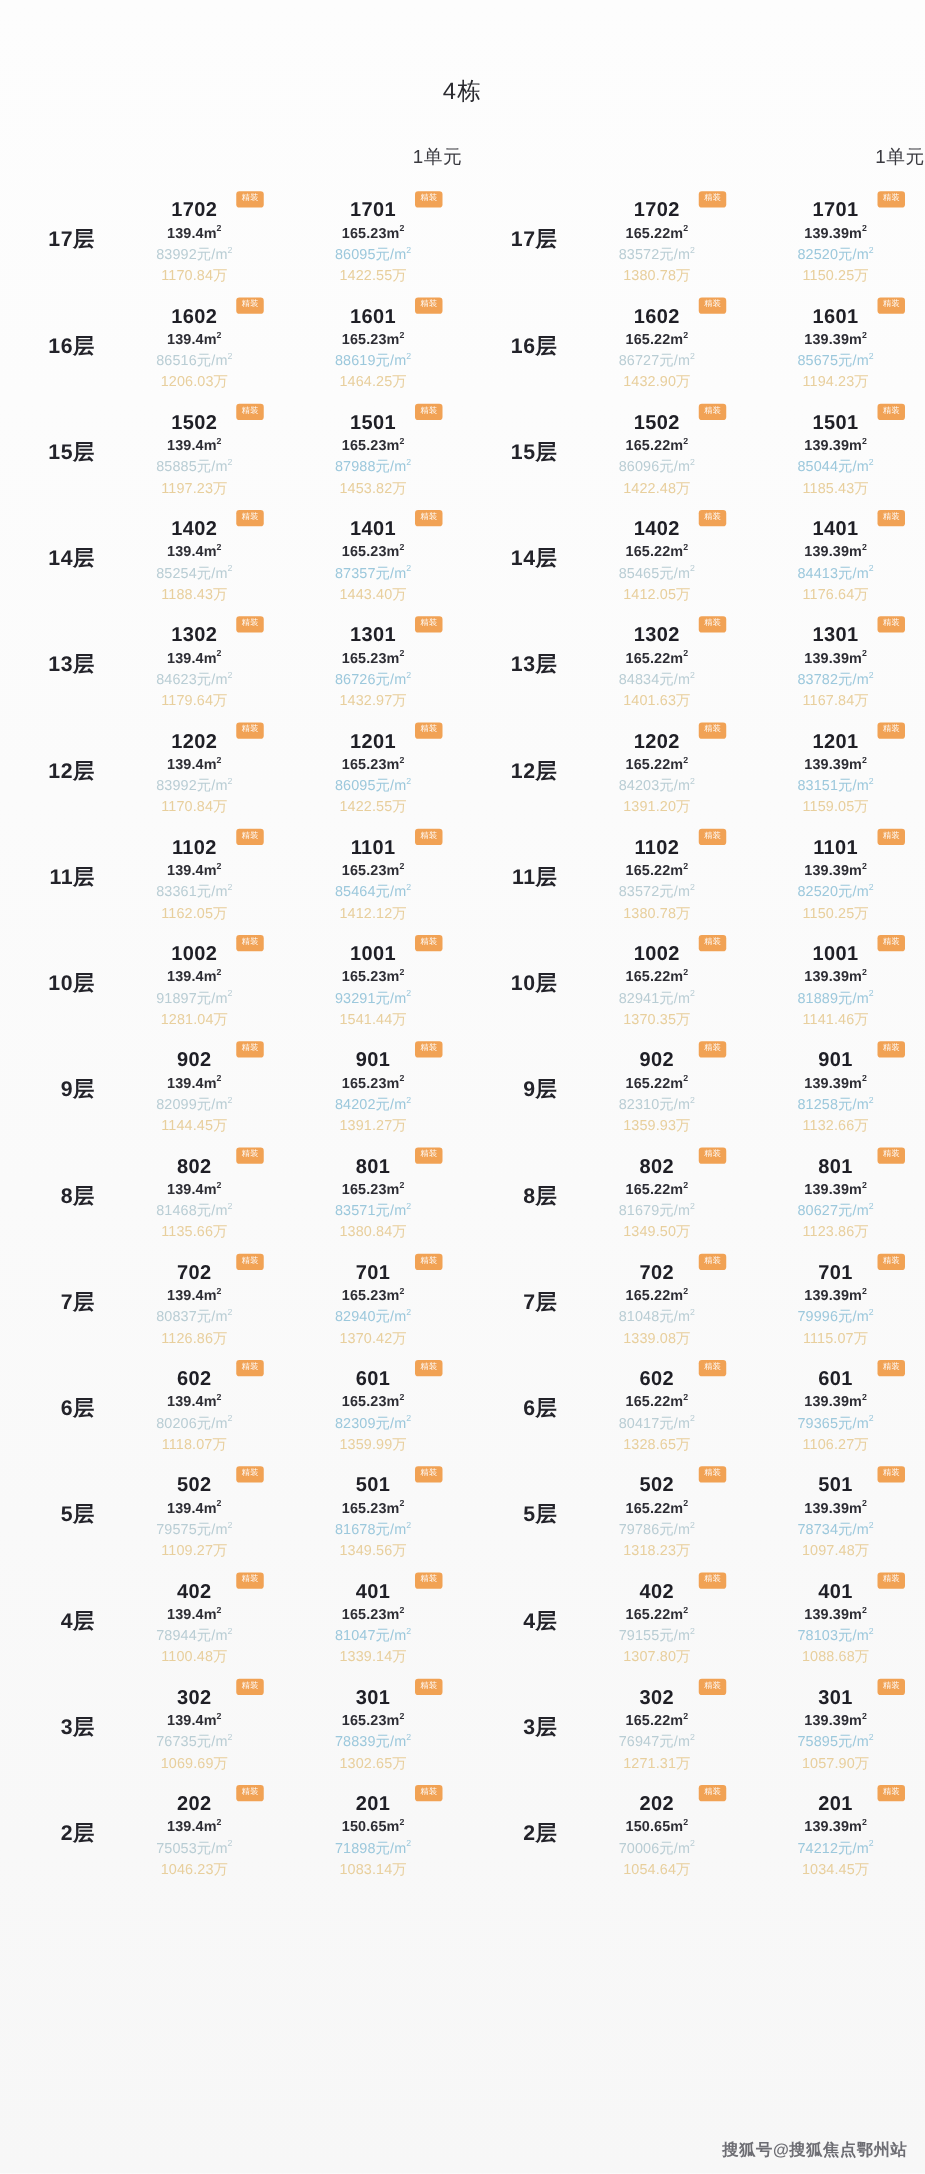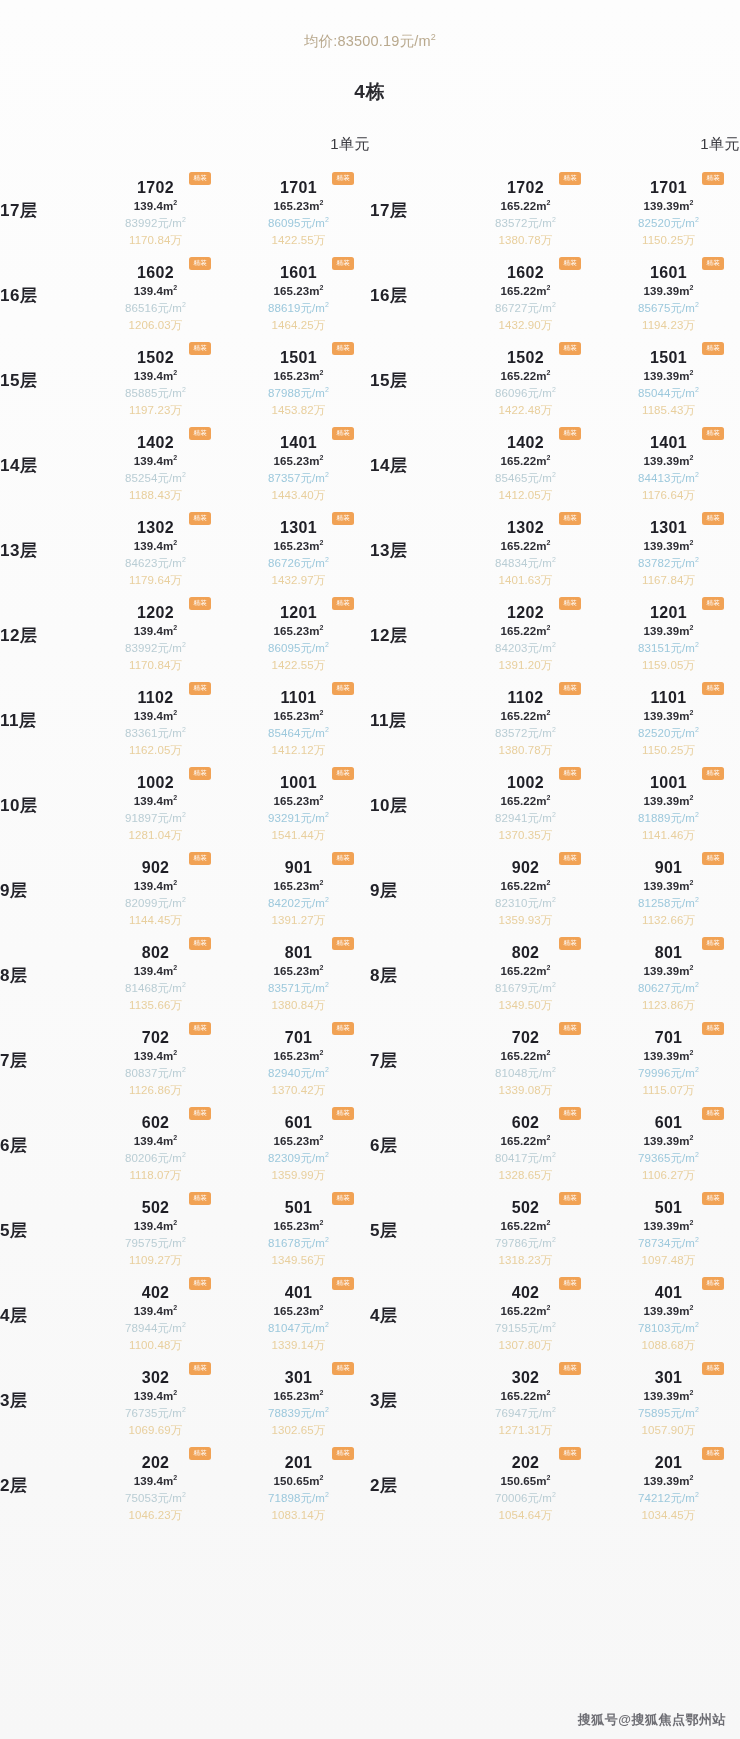--- a/index.html
+++ b/index.html
@@ -36,21 +36,21 @@
 
   
   .bldg-row {
     display: flex;
     width: 100%;
     padding-top: 28px;
   }
   .bldg-cell { flex: 1 1 50%; text-align: center; }
   .bldg-title {
     font-size: 19px;
-    font-weight: bold;
+    font-weight: normal;
     color: #2b2b30;
     letter-spacing: 1px;
   }
 
   
   .unit-row {
     display: flex;
     width: 100%;
     padding-top: 30px;
   }
@@ -71,21 +71,21 @@
     flex: 1 1 50%;
   }
   .floor-row {
     display: flex;
     align-items: center;
     height: 85px;
     width: 100%;
   }
   .floor-label {
     width: 84px;
-    text-align: left;
+    text-align: right;
     padding-right: 8px;
     font-size: 17px;
     font-weight: bold;
     color: #23232a;
     flex: 0 0 84px;
     letter-spacing: .5px;
   }
   .units {
     display: flex;
     flex: 1 1 auto;
@@ -153,23 +153,20 @@
     letter-spacing: .5px;
     opacity: .85;
   }
 </style>
 </head>
 <body>
 
 <div class="page">
 
   <div class="avg-row">
-    <div class="avg-cell">
-      <span class="avg-text">均价:83500.19元/m<sup>2</sup></span>
-    </div>
   </div>
 
   <div class="bldg-row">
     <div class="bldg-cell">
       <span class="bldg-title">4栋</span>
     </div>
   </div>
 
   <div class="unit-row">
     <div class="unit-cell">

